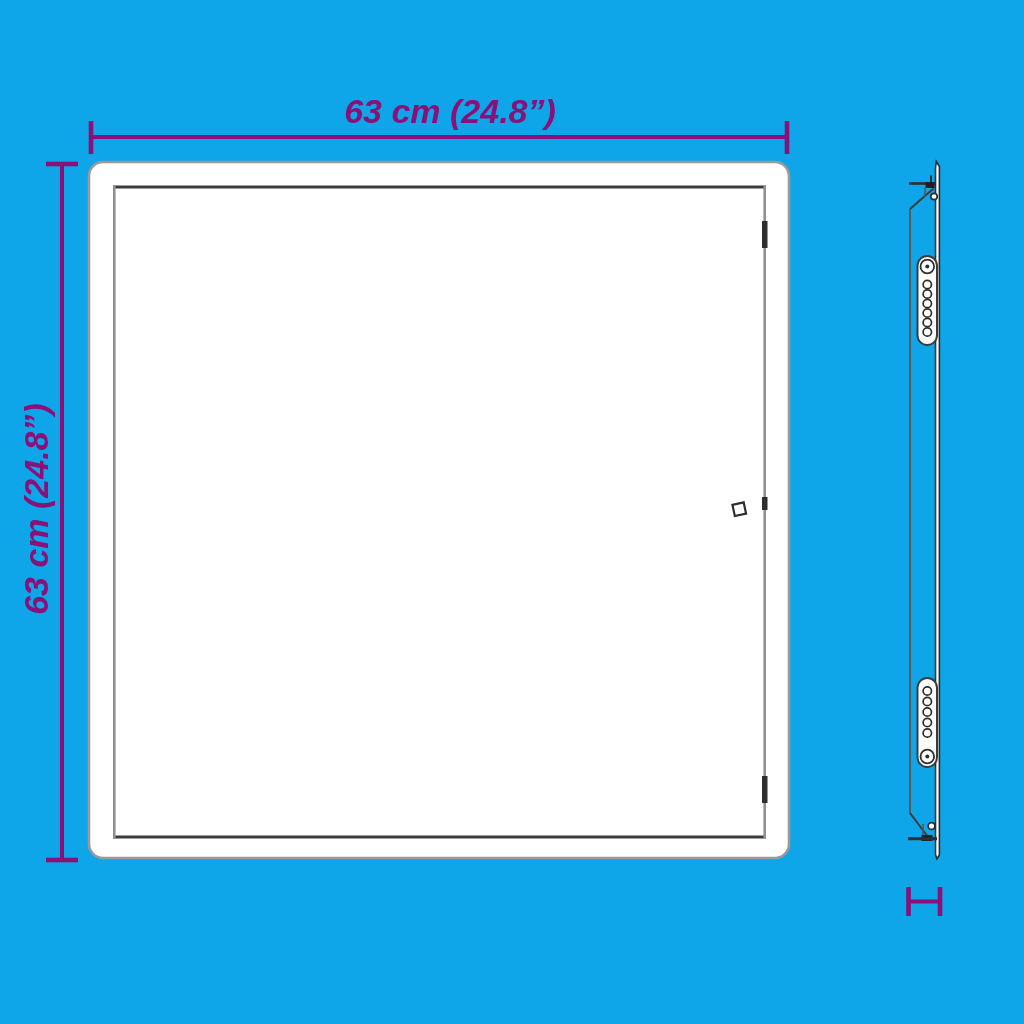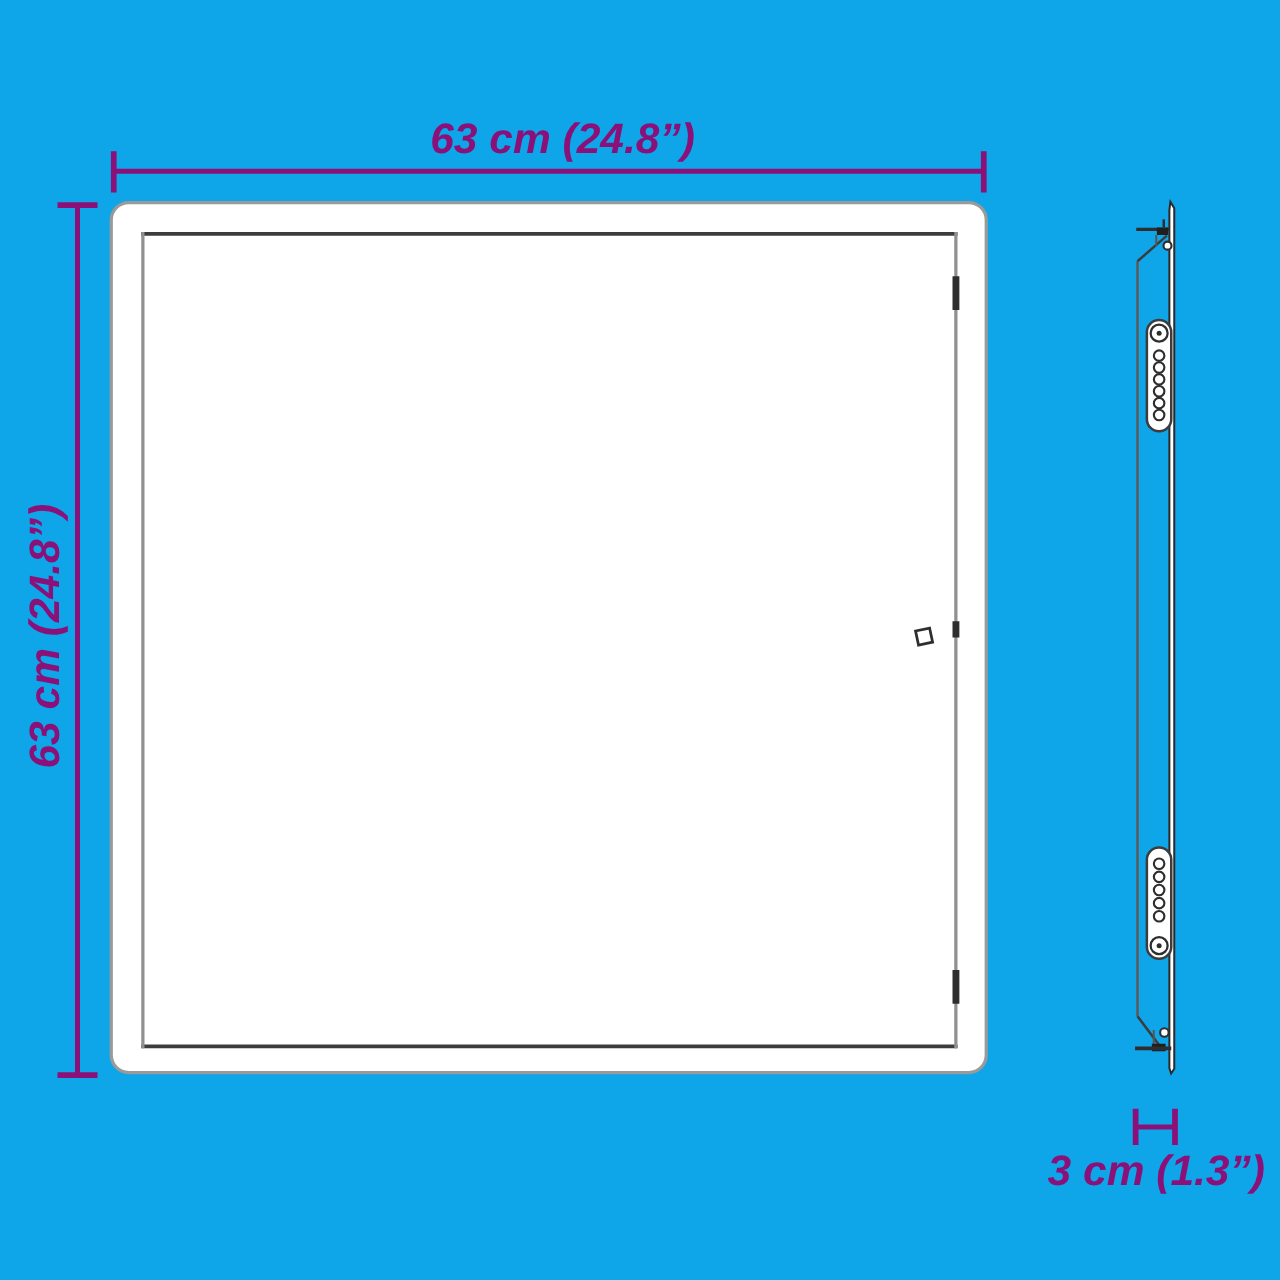--- a/index.html
+++ b/index.html
@@ -108,14 +108,13 @@
       <line x1="908.5" y1="901.5" x2="940" y2="901.5" stroke-width="4"></line>
       <line x1="908.5" y1="887" x2="908.5" y2="916" stroke-width="4.6"></line>
       <line x1="940" y1="887" x2="940" y2="916" stroke-width="4.6"></line>
     </g>
   </svg>
 
   <div class="dim-label top">63 cm (24.8”)</div>
 
   <div class="dim-label left">63 cm (24.8”)</div>
 
-  <div class="dim-label depth">3 cm (1.3”)</div>
 </div>
 
 </body></html>

